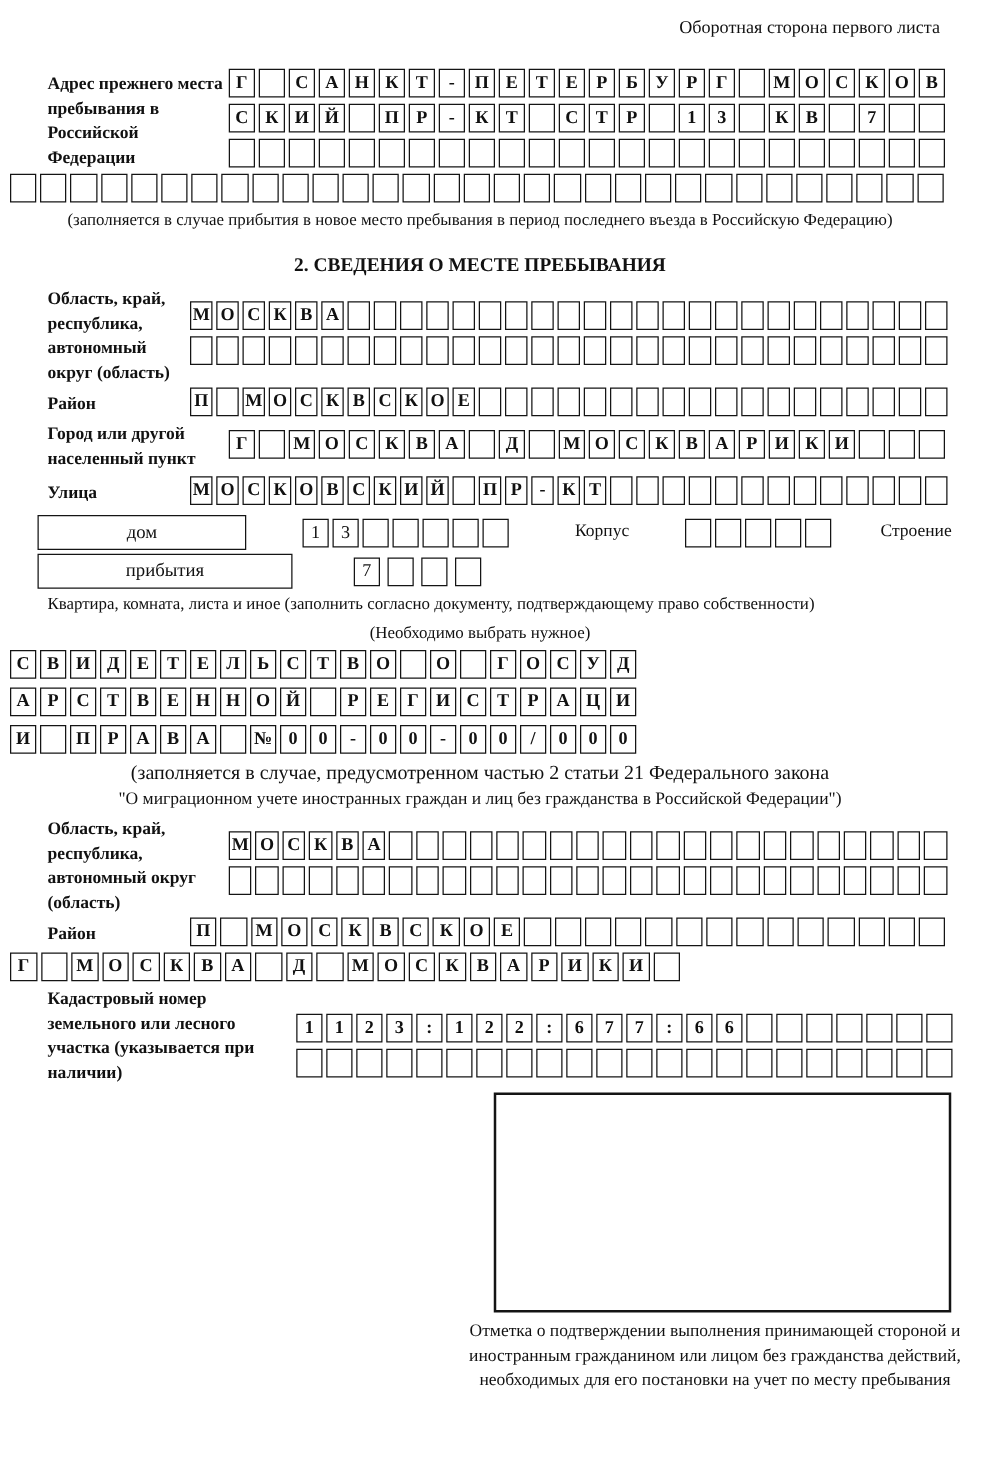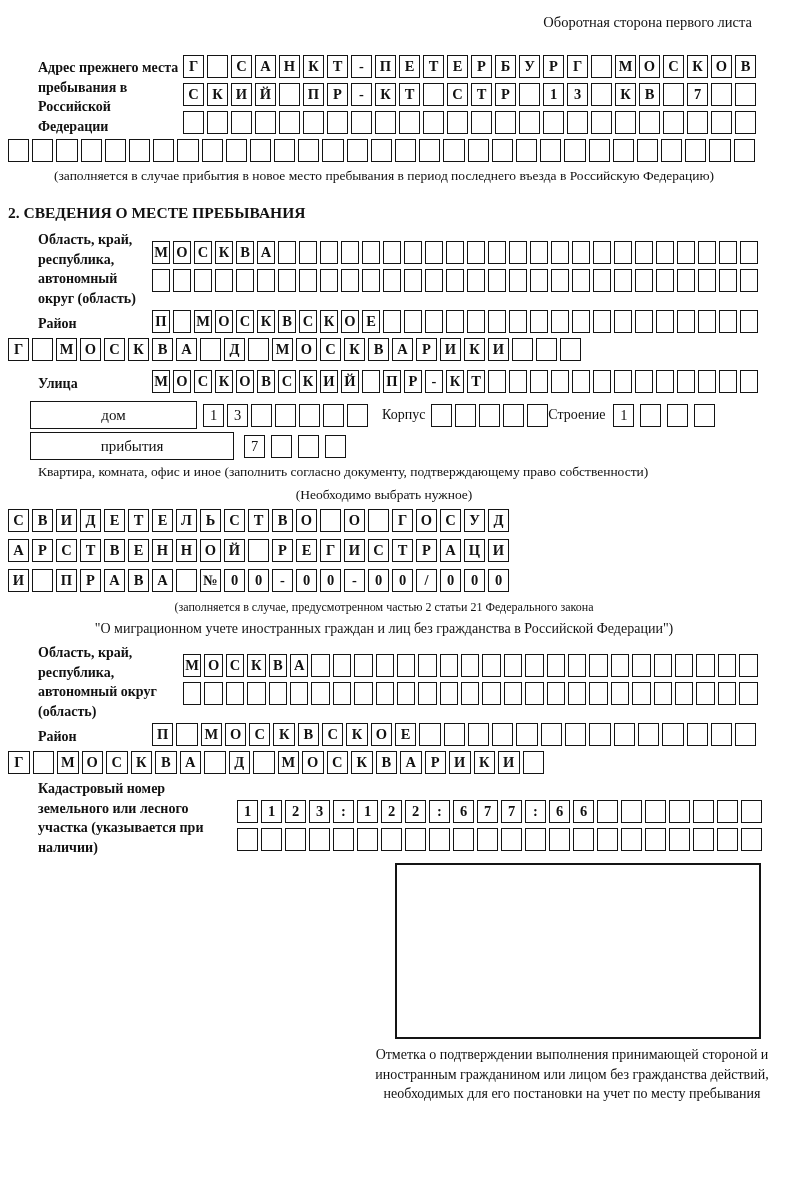--- a/index.html
+++ b/index.html
@@ -37,31 +37,31 @@
     height:23px;
     border:1.6px solid #141414;
     display:flex;align-items:center;justify-content:center;
     font-size:14.5px;
     font-family:"Liberation Serif", serif;
   }
   .caption{font-size:13.5px;line-height:17px;margin:2px 0 6px;}
   .caption.center{text-align:center;}
   .caption.indent{padding-left:30px;}
   .sec-title{
-    text-align:left;font-weight:bold;font-size:15.5px;
+    text-align:center;font-weight:bold;font-size:15.5px;
     margin:20px 0 8px;
   }
   .widebox{
     flex:none;box-sizing:border-box;
     border:1.7px solid #141414;
     height:28px;
     display:flex;align-items:center;justify-content:center;
     font-size:15px;
   }
-  .inline-row{display:flex;align-items:center;margin-bottom:3px;}
+  .inline-row{display:flex;align-items:center;margin-bottom:3px;gap:39px;}
   .inline-lbl{font-size:14px;flex:none;}
   .cbx{
     flex:none;box-sizing:border-box;
     width:21px;height:24px;
     border:1.7px solid #141414;
     display:flex;align-items:center;justify-content:center;
     font-size:14.5px;
     margin-left:14px;margin-right:12px;
   }
   .stamp-box{
@@ -303,20 +303,21 @@
           <span class="cell"></span>
           <span class="cell"></span>
           <span class="cell"></span>
           <span class="cell"></span>
           <span class="cell"></span>
         </div>
     </div>
   </div>
 
   <div class="field">
+    <div class="flabel" style="width:175px">Город или другой населенный пункт</div>
     <div class="frows">
       <div class="cr" style="--cw:21px">
           <span class="cell">Г</span>
           <span class="cell"></span>
           <span class="cell">М</span>
           <span class="cell">О</span>
           <span class="cell">С</span>
           <span class="cell">К</span>
           <span class="cell">В</span>
           <span class="cell">А</span>
@@ -407,21 +408,21 @@
 
   <div class="inline-row" style="padding-left:22px">
     <div class="widebox" style="width:204px">прибытия</div>
     <div class="cr" style="--cw:21px;column-gap:6px;margin:0 0 0 10px">
         <span class="cell">7</span>
         <span class="cell"></span>
         <span class="cell"></span>
         <span class="cell"></span>
       </div>
   </div>
-  <div class="caption indent">Квартира, комната, офис и иное (заполнить согласно документу, подтверждающему право собственности)</div>
+  <div class="caption indent">Квартира, комната, листа и иное (заполнить согласно документу, подтверждающему право собственности)</div>
 
   <div class="caption center">(Необходимо выбрать нужное)</div>
 
   <div class="field" style="margin-top:4px">
     <div class="frows">
       <div class="cr" style="--cw:21px;margin-bottom:7px">
           <span class="cell">С</span>
           <span class="cell">В</span>
           <span class="cell">И</span>
           <span class="cell">Д</span>
@@ -485,21 +486,21 @@
           <span class="cell">0</span>
           <span class="cell">0</span>
           <span class="cell">/</span>
           <span class="cell">0</span>
           <span class="cell">0</span>
           <span class="cell">0</span>
         </div>
     </div>
   </div>
 
-  <div class="caption center" style="font-size:12px">(заполняется в случае, предусмотренном частью 2 статьи 21 Федерального закона</div>
+  <div class="caption center" style="font-size:16px">(заполняется в случае, предусмотренном частью 2 статьи 21 Федерального закона</div>
   <div class="caption center" style="font-size:14px;margin-top:-2px">"О миграционном учете иностранных граждан и лиц без гражданства в Российской Федерации")</div>
 
   <div class="field">
     <div class="flabel" style="width:175px">Область, край, республика, автономный округ (область)</div>
     <div class="frows">
       <div class="cr" style="--cw:18.4px">
           <span class="cell">М</span>
           <span class="cell">О</span>
           <span class="cell">С</span>
           <span class="cell">К</span>

